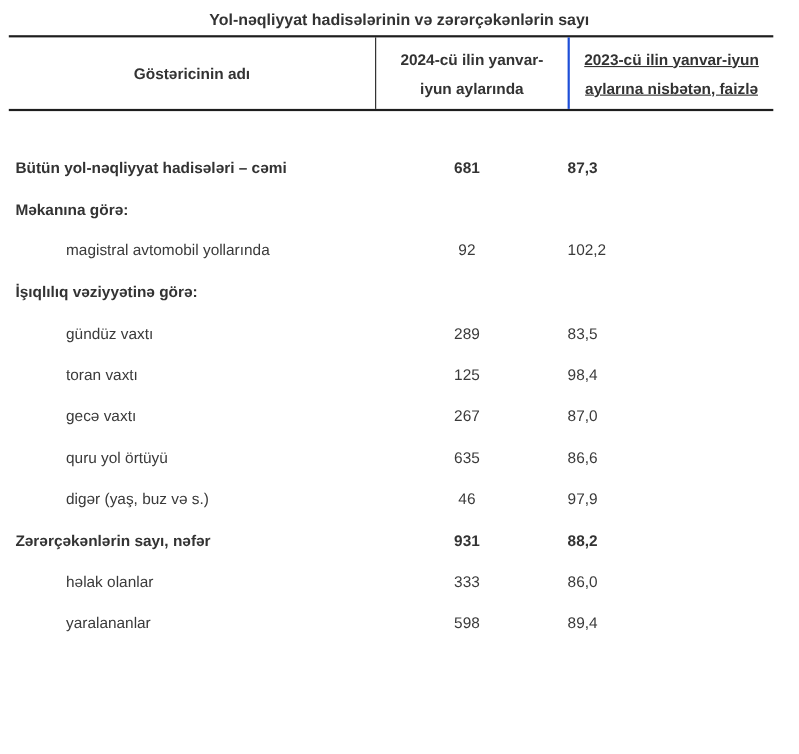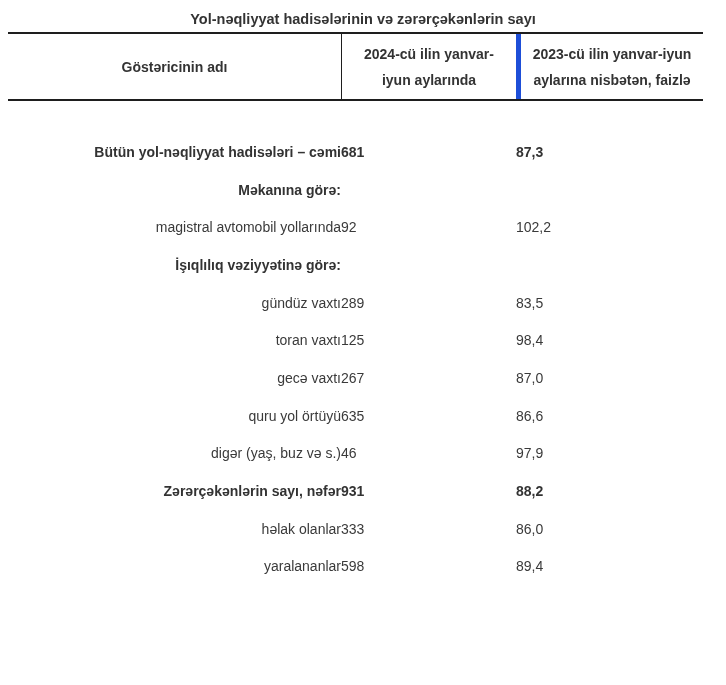--- a/index.html
+++ b/index.html
@@ -42,42 +42,41 @@
     text-align: center;
     font-size: 14px;
     font-weight: bold;
     line-height: 26px;
     box-sizing: border-box;
     height: 100%;
     color: #333333;
   }
   .th1 { width: 333px; }
   .th2 { width: 175px; border-left: 1px solid #1e1e1e; }
-  .th3 { width: 187px; border-left: 5px solid #1d4ed8; }
+  .th3 { width: 187px; border-left: 2px solid #1d4ed8; text-decoration: underline; }
   .tbody {
     margin-top: 32px;
   }
   .row {
     display: flex;
     height: 37.7px;
     align-items: center;
     font-size: 14px;
   }
   .c1 {
     width: 333px;
     box-sizing: border-box;
     padding-left: 6px;
     white-space: nowrap;
-    text-align: right;
   }
   .c2 {
     width: 175px;
     box-sizing: border-box;
     padding-right: 8px;
-    text-align: left;
+    text-align: center;
   }
   .c3 {
     width: 187px;
     box-sizing: border-box;
     padding-right: 9px;
     text-align: left;
   }
   .row.sub .c1 { padding-left: 52px; }
   .row.total, .row.section { font-weight: bold; color: #333333; }
 </style>

